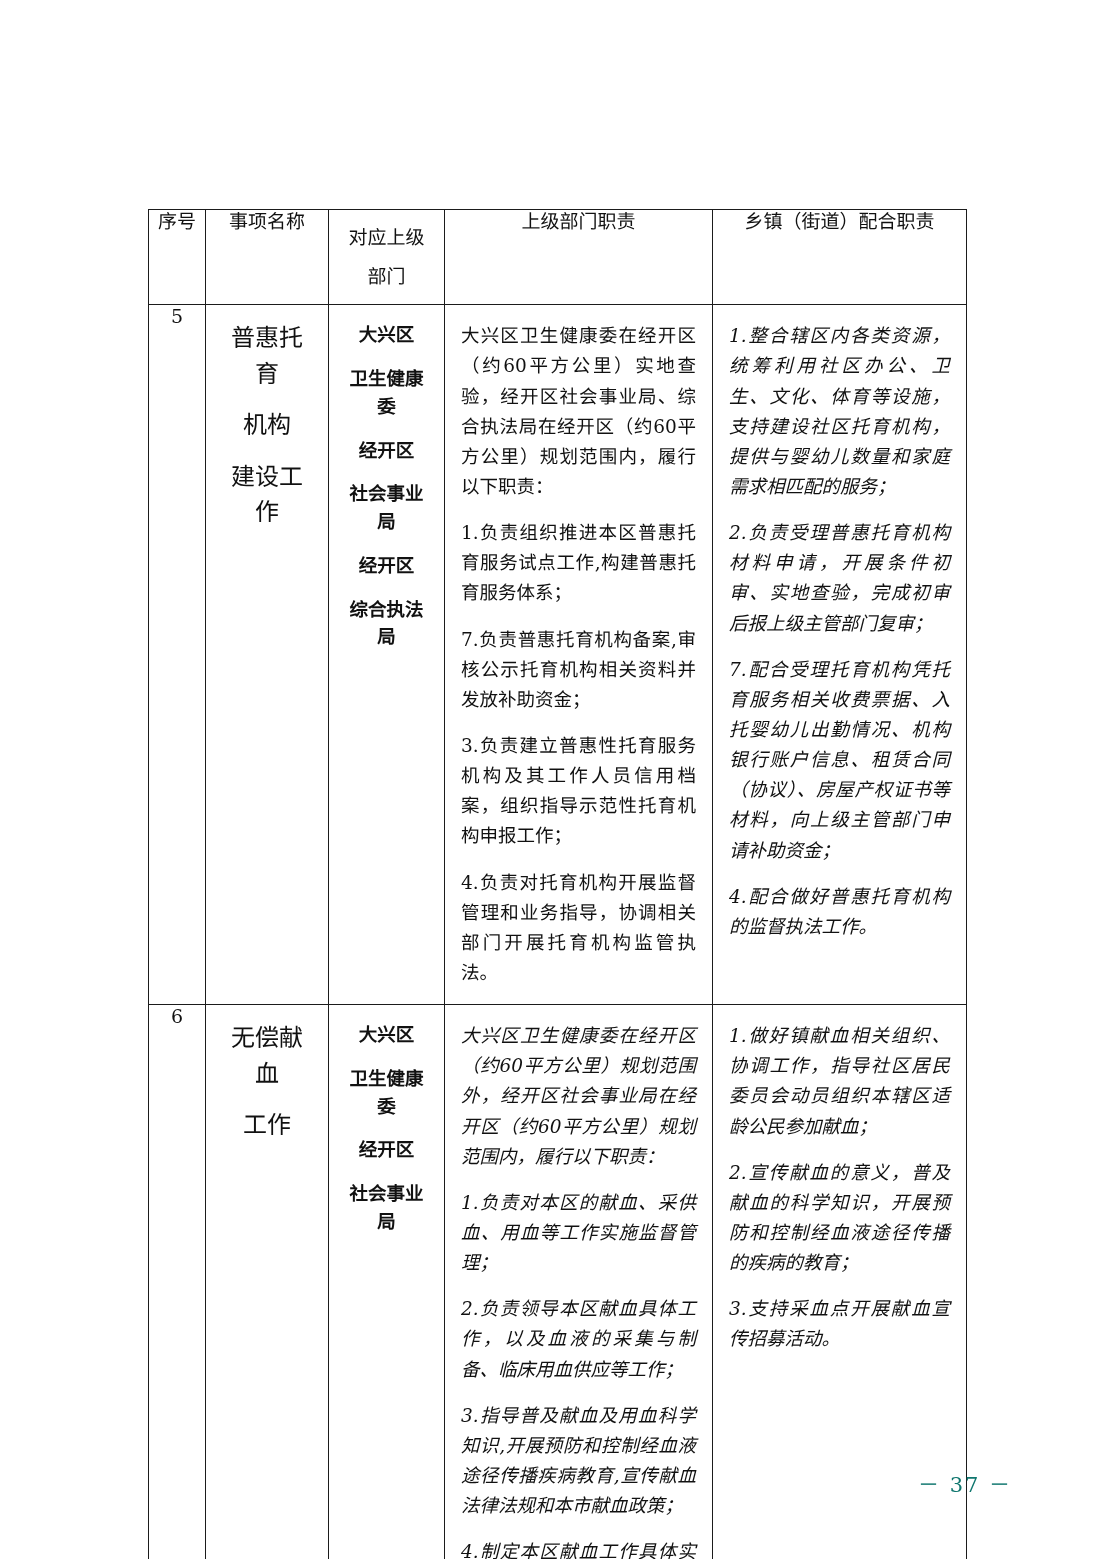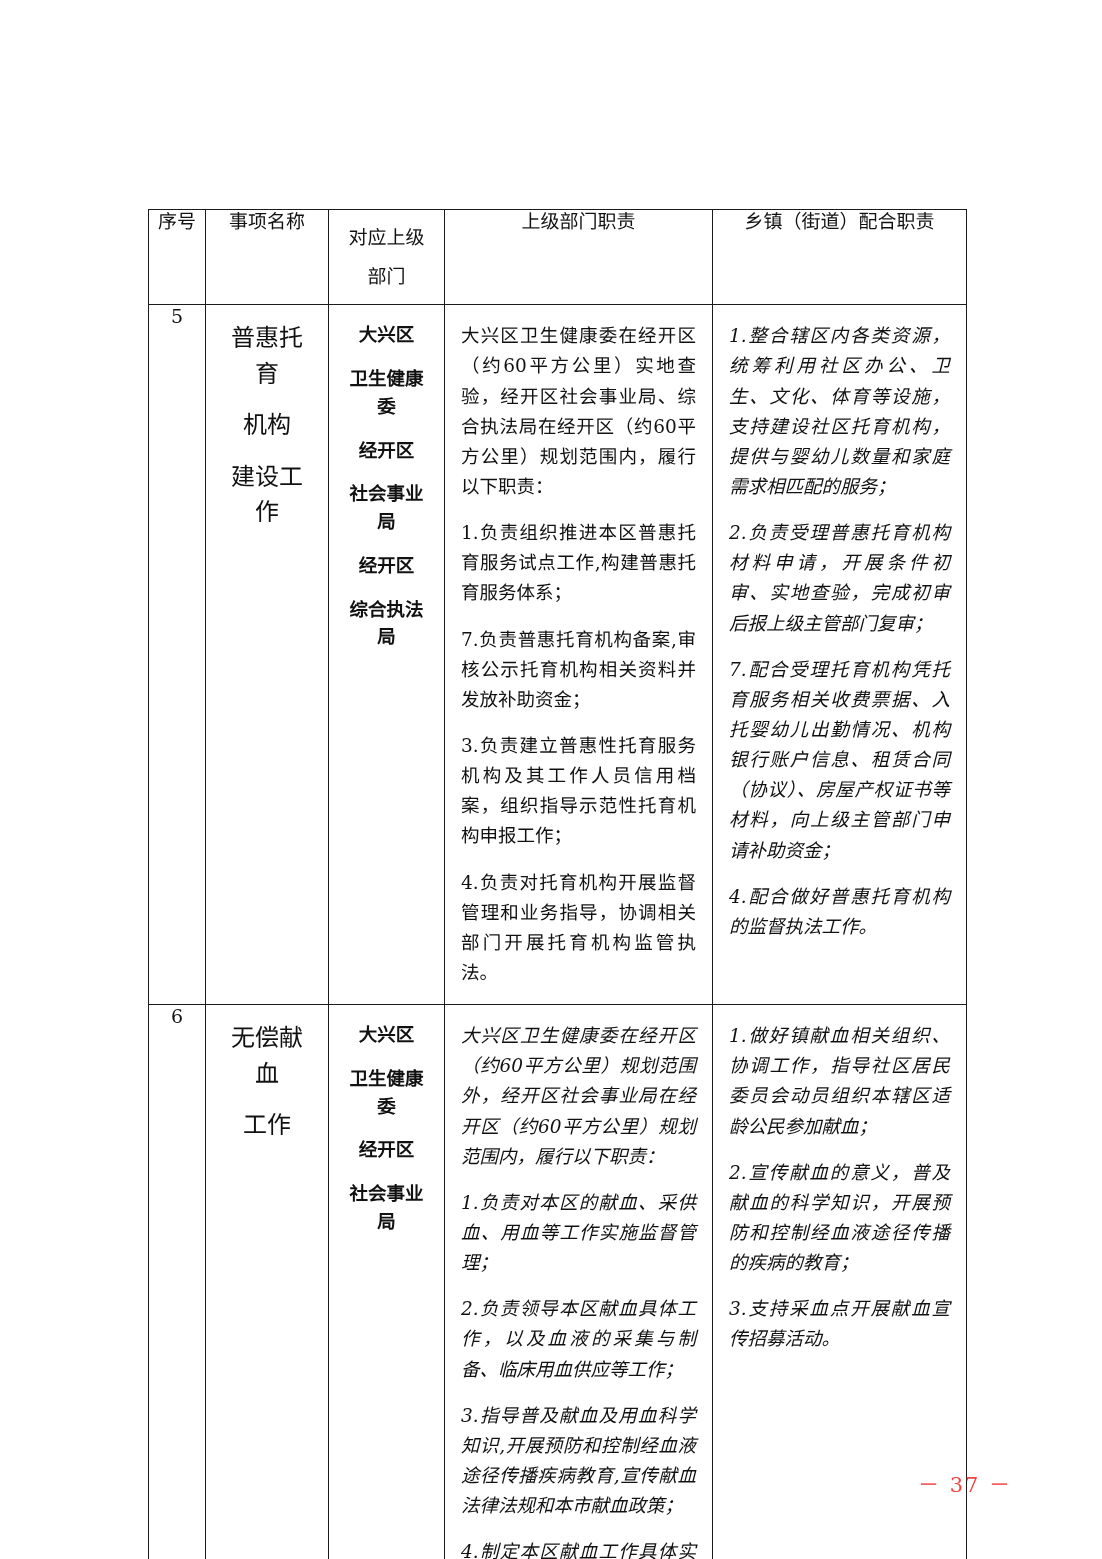--- a/index.html
+++ b/index.html
@@ -120,21 +120,21 @@
 
   .page-number {
     position: absolute;
     left: 0;
     top: 1452px;
     width: 1102px;
     text-align: center;
     font-size: 21px;
     letter-spacing: 2px;
     font-family: "DejaVu Serif", "Liberation Serif", serif;
-    color: #ef4444;
+    color: #0f766e;
   }
   .page-number .pn-inner {
     display: inline-block;
     margin-left: 828px;
   }
 </style>
 </head>
 <body>
 
 <div class="page">

